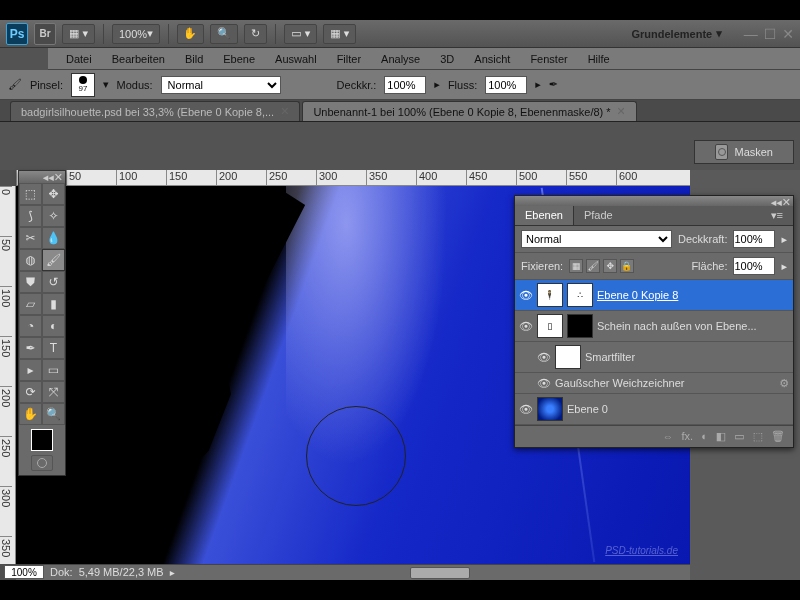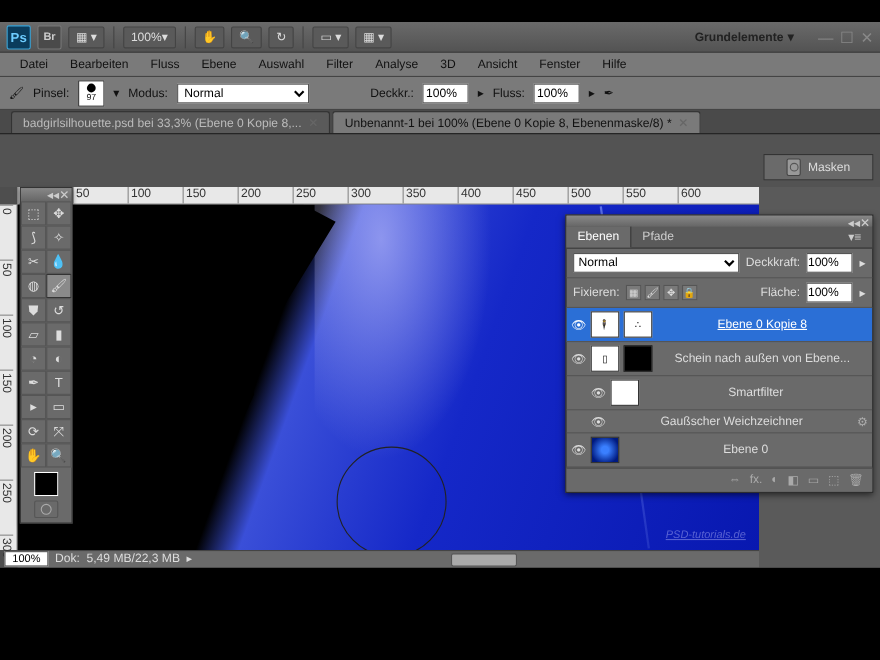--- a/index.html
+++ b/index.html
@@ -1,27 +1,27 @@
 <!DOCTYPE html>
 <html><head>
 <meta charset="utf-8">
 <style>
 * { margin:0; padding:0; box-sizing:border-box; font-family:Tahoma,Arial,sans-serif; font-size:11px; }
 body { background:#000; width:800px; height:600px; overflow:hidden; position:relative; }
-.app { position:absolute; top:20px; left:0; width:800px; height:496px; background:#535353; display:flex; flex-direction:column; }
+.app { position:absolute; top:20px; left:0; width:800px; height:560px; background:#535353; display:flex; flex-direction:column; }
 .titlebar { height:28px; background:linear-gradient(#6a6a6a,#535353); display:flex; align-items:center; padding:0 6px; gap:6px; border-bottom:1px solid #333; }
 .ps-logo { width:22px; height:22px; background:#0a3c5c; border:1px solid #3aa4d8; border-radius:2px; display:flex; align-items:center; justify-content:center; color:#6ecdff; font-weight:bold; font-size:12px; }
 .br-logo { width:22px; height:22px; background:#4a4a4a; border:1px solid #777; border-radius:2px; display:flex; align-items:center; justify-content:center; color:#ccc; font-weight:bold; font-size:10px; }
 .tb-btn { height:20px; padding:0 6px; background:#5a5a5a; border:1px solid #444; border-radius:2px; display:flex; align-items:center; color:#ddd; cursor:pointer; }
 .tb-sep { width:1px; height:20px; background:#444; margin:0 2px; }
 .spacer { flex:1; }
 .workspace-btn { color:#222; font-weight:bold; display:flex; align-items:center; gap:4px; padding:0 8px; }
 .win-controls { display:flex; gap:6px; margin-left:8px; color:#888; }
 .win-controls span { cursor:pointer; font-size:14px; }
-.menubar { height:22px; background:#7a7a7a; display:flex; align-items:center; padding:0 8px; gap:0; border-bottom:1px solid #444; }
+.menubar { height:22px; background:#7a7a7a; display:flex; align-items:center; padding:0 8px; gap:0; border-bottom:1px solid #444;margin-left:48px; }
 .menubar span { padding:3px 10px; color:#111; cursor:pointer; }
 .optbar { height:30px; background:#7a7a7a; display:flex; align-items:center; padding:0 8px; gap:8px; border-bottom:1px solid #444; color:#111; }
 .optbar .brush-preview { width:24px; height:24px; background:#fff; border:1px solid #333; display:flex; flex-direction:column; align-items:center; justify-content:center; }
 .optbar .brush-preview .dot { width:8px; height:8px; background:#000; border-radius:50%; }
 .optbar .brush-preview .num { font-size:8px; }
 .optbar select, .optbar input { height:18px; border:1px solid #555; background:#fff; font-size:11px; padding:0 2px; }
 .tabbar { height:22px; background:#4a4a4a; display:flex; align-items:flex-end; padding-left:10px; border-bottom:1px solid #222; }
 .doctab { height:20px; padding:0 10px; background:#7a7a7a; border:1px solid #333; border-bottom:none; border-radius:3px 3px 0 0; margin-right:2px; display:flex; align-items:center; color:#111; cursor:pointer; gap:6px; }
 .doctab.inactive { background:#5a5a5a; color:#bbb; }
 .doctab .x-close { font-size:11px; color:#666; }
@@ -66,21 +66,21 @@
 .lock-icons { display:flex; gap:3px; }
 .lock-icons span { width:14px; height:14px; border:1px solid #555; display:flex; align-items:center; justify-content:center; font-size:9px; background:#7a7a7a; cursor:pointer; }
 .layer-list { max-height:180px; overflow:auto; }
 .layer { display:flex; align-items:center; padding:3px 4px; gap:4px; border-bottom:1px solid #555; color:#ddd; }
 .layer.selected { background:#2b6fd6; color:#fff; }
 .eye { width:14px; height:14px; display:flex; align-items:center; justify-content:center; font-size:11px; cursor:pointer; }
 .lthumb { width:26px; height:24px; background:#fff; border:1px solid #333; display:flex; align-items:center; justify-content:center; font-size:9px; color:#000; overflow:hidden; }
 .lthumb.mask { background:#fff; }
 .lthumb.dark { background:#000; }
 .lthumb.blue { background:radial-gradient(circle,#3a7fff 20%,#001a80 80%); }
-.layer-name { flex:1; white-space:nowrap; overflow:hidden; text-overflow:ellipsis;text-align:center; }
+.layer-name { flex:1; white-space:nowrap; overflow:hidden; text-overflow:ellipsis; }
 .layer-name.link { text-decoration:underline; }
 .sub { padding-left:22px; }
 .lfoot { display:flex; justify-content:flex-end; gap:8px; padding:4px 8px; background:#6a6a6a; border-top:1px solid #444; color:#aaa; font-size:12px; }
 .lfoot span { cursor:pointer; }
 </style>
 </head>
 <body>
 
 <div class="app">
 
@@ -102,21 +102,21 @@
     <div class="win-controls">
       <span>—</span>
       <span>☐</span>
       <span>✕</span>
     </div>
   </div>
 
   <div class="menubar">
     <span>Datei</span>
     <span>Bearbeiten</span>
-    <span>Fluss</span>
+    <span>Bild</span>
     <span>Ebene</span>
     <span>Auswahl</span>
     <span>Filter</span>
     <span>Analyse</span>
     <span>3D</span>
     <span>Ansicht</span>
     <span>Fenster</span>
     <span>Hilfe</span>
   </div>
 

